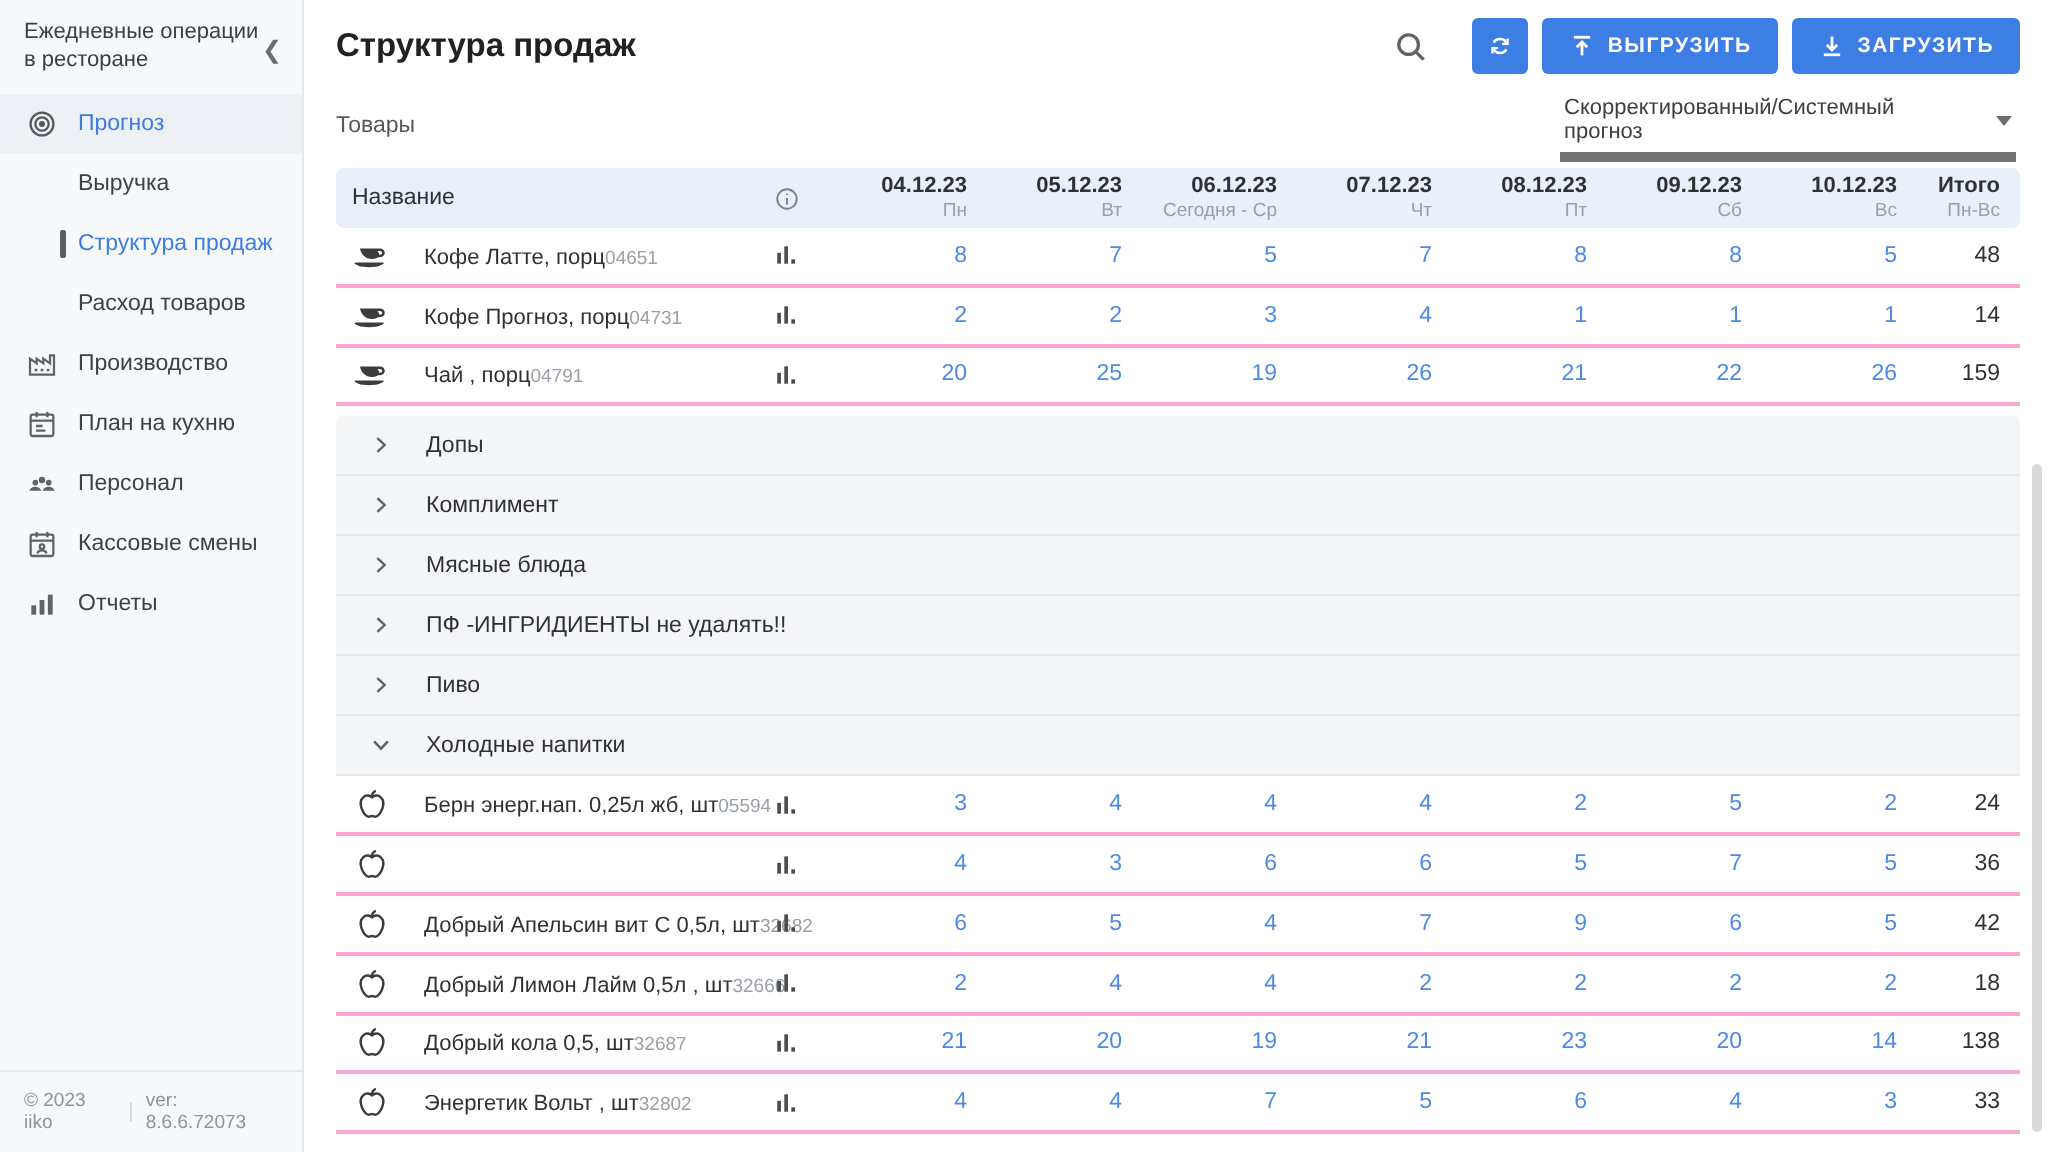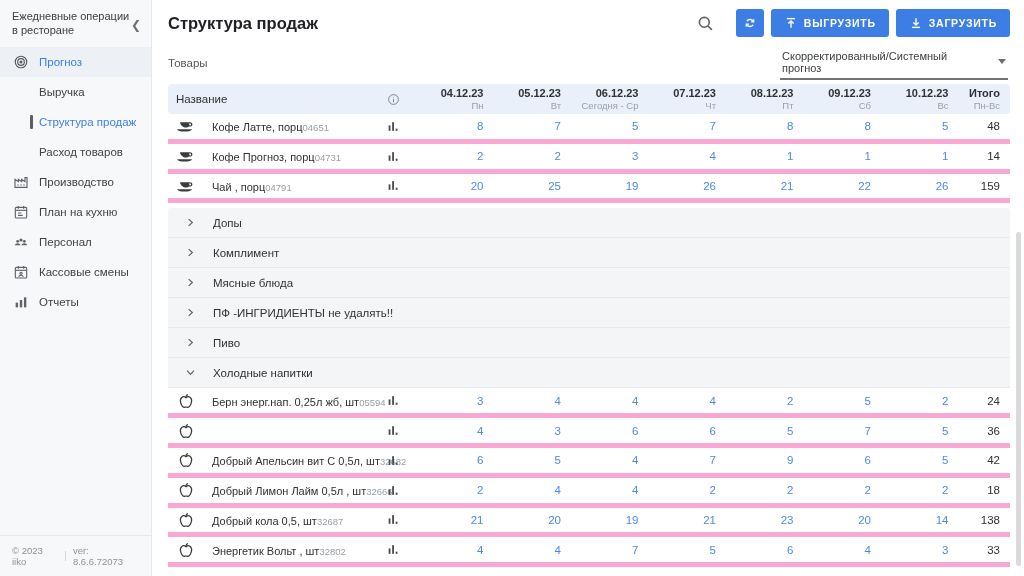--- a/index.html
+++ b/index.html
@@ -40,40 +40,40 @@
               color:#5f6368; cursor:pointer; margin-right:8px; }
   .blue-btn { height:28px; background:#3d7ee4; border:none; border-radius:3px; color:#fff;
               display:flex; align-items:center; justify-content:center; gap:6px;
               font-family:"Liberation Sans",sans-serif; font-size:10.5px; font-weight:bold;
               letter-spacing:.07em; padding:0 13px; cursor:pointer; }
   .blue-btn.square { width:28px; padding:0; }
   .blue-btn svg { width:14px; height:14px; }
 
   .toolbar { height:34px; display:flex; align-items:center; padding:0 16px; }
   .tab-label { font-size:11.5px; color:#55585c; }
-  .select { margin-left:auto; width:228px; border-bottom:2px solid #737373; padding:3px 2px 4px 2px;
+  .select { margin-left:auto; width:228px; border-bottom:5px solid #737373; padding:3px 2px 4px 2px;
             display:flex; align-items:center; font-size:11px; color:#3c4043; cursor:pointer;gap:32px; }
   .select .caret { margin-left:auto; width:0; height:0; border-left:4px solid transparent;
                    border-right:4px solid transparent; border-top:5px solid #6b6e72; }
 
   
   .table { margin:4px 14px 0 16px; }
   .trow { display:grid; grid-template-columns:212px 26px repeat(7,77.5px) 1fr; align-items:center; }
   .thead { background:#e9f0fa; border-radius:4px; height:30px; }
   .thead .hname { padding-left:8px; font-size:11.5px; color:#2f3134; }
   .thead .hinfo { display:flex; justify-content:center; color:#7d828a; }
   .thead .hinfo svg { width:13px; height:13px; }
   .hdate { text-align:right; line-height:11px; }
   .hdate .d { font-size:11px; font-weight:bold; color:#2f3134; display:block; }
   .hdate .w { font-size:9.5px; color:#9aa0a6; display:block; margin-top:1px; white-space:nowrap; }
   .htotal { text-align:right; padding-right:10px; line-height:11px; }
   .htotal .d { font-size:11px; font-weight:bold; color:#2f3134; display:block; }
   .htotal .w { font-size:9.5px; color:#9aa0a6; display:block; margin-top:1px; }
 
-  .prow { height:29.8px; border-bottom:5px solid #f9a8d4; }
+  .prow { height:29.8px; border-bottom:2px solid #f9a8d4; }
   .pname { display:flex; align-items:center; padding-left:8px; gap:17px; }
   .picon { width:19px; height:19px; color:#3a3c3e; flex:0 0 19px;
            display:flex; align-items:center; justify-content:center; }
   .picon svg { width:18px; height:18px; }
   .ptext .nm { font-size:11px; color:#2f3134; line-height:12px; white-space:nowrap; }
   .ptext .cd { font-size:9.5px; color:#9aa0a6; line-height:11px; margin-top:1px; }
   .pchart { display:flex; justify-content:center; color:#4a4d50; }
   .pchart svg { width:13px; height:13px; }
   .val { text-align:right; font-size:11.5px; color:#4c8ae6; cursor:pointer; }
   .tot { text-align:right; padding-right:10px; font-size:11.5px; color:#2f3134; }

